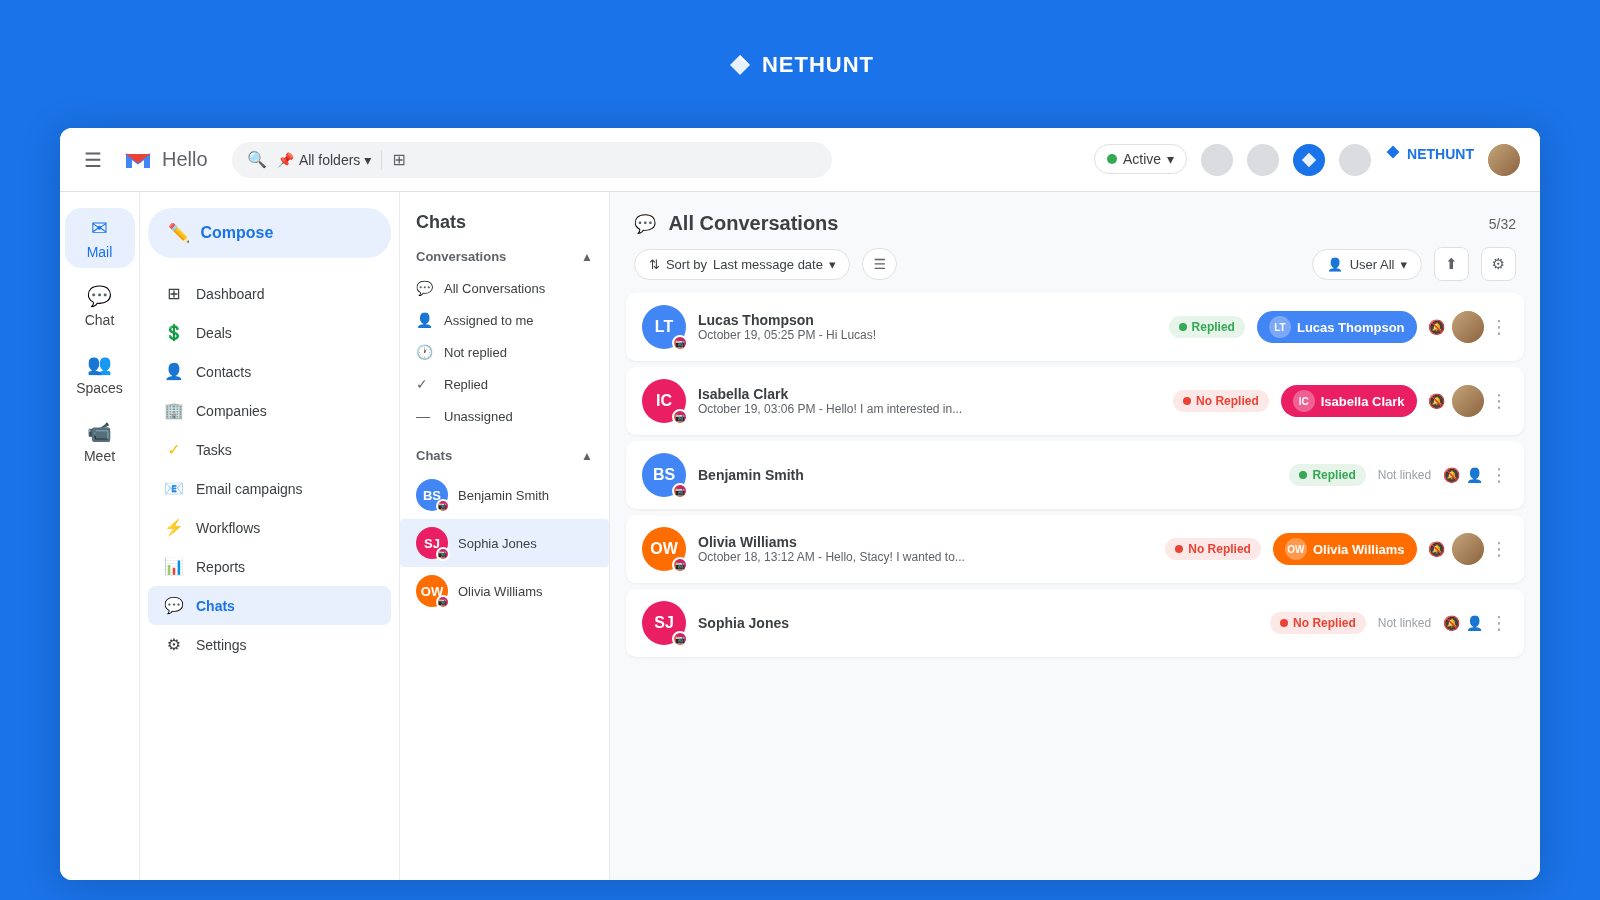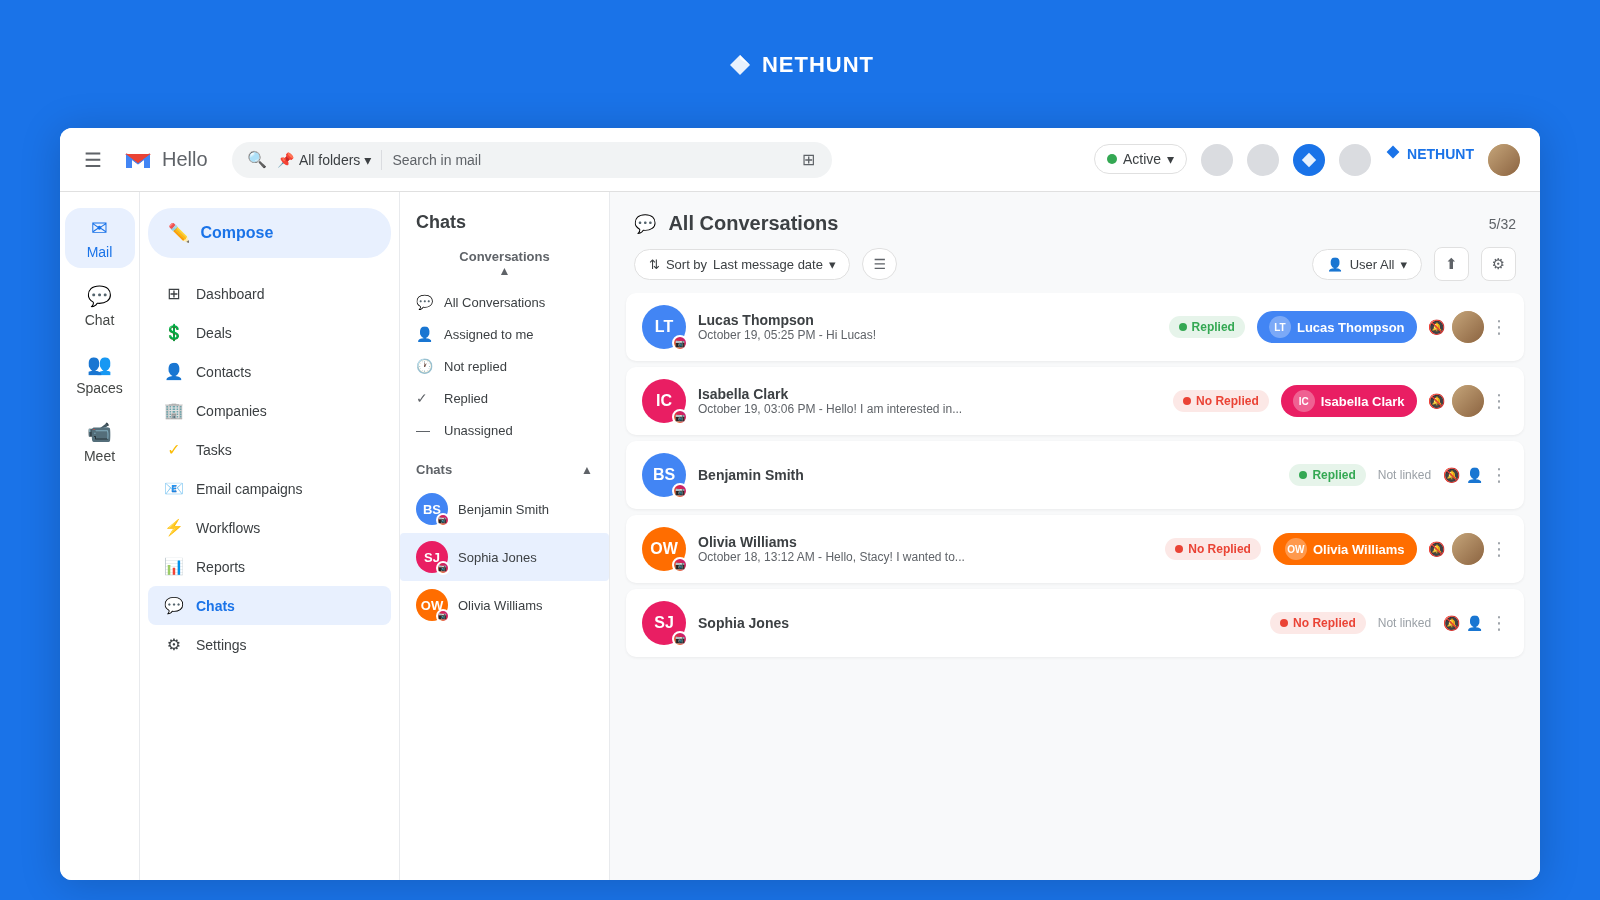--- a/index.html
+++ b/index.html
@@ -229,21 +229,20 @@
       font-size: 18px;
       font-weight: 600;
       color: #3c4043;
     }
     .section-header {
       display: flex;
       align-items: center;
       justify-content: space-between;
       padding: 8px 16px;
       cursor: pointer;
-      flex-direction: column;
     }
     .section-header-label {
       font-size: 13px;
       font-weight: 600;
       color: #5f6368;
     }
     .section-toggle { color: #5f6368; font-size: 12px; }
     .conv-item {
       display: flex;
       align-items: center;
@@ -504,21 +503,20 @@
     </div>
 
     <div class="search-area">
       <span class="search-icon">🔍</span>
       <div class="folder-selector">
         <span>📌</span>
         <span>All folders</span>
         <span>▾</span>
       </div>
       <div class="divider-v"></div>
-      <div class="search-input-fake">Search in mail</div>
       <span class="filter-icon">⊞</span>
     </div>
 
     <div class="top-bar-right">
       <div class="active-badge">
         <div class="active-dot"></div>
         <span>Active</span>
         <span>▾</span>
       </div>
       <div class="avatar-sm" style="background:#dadce0;"></div>

